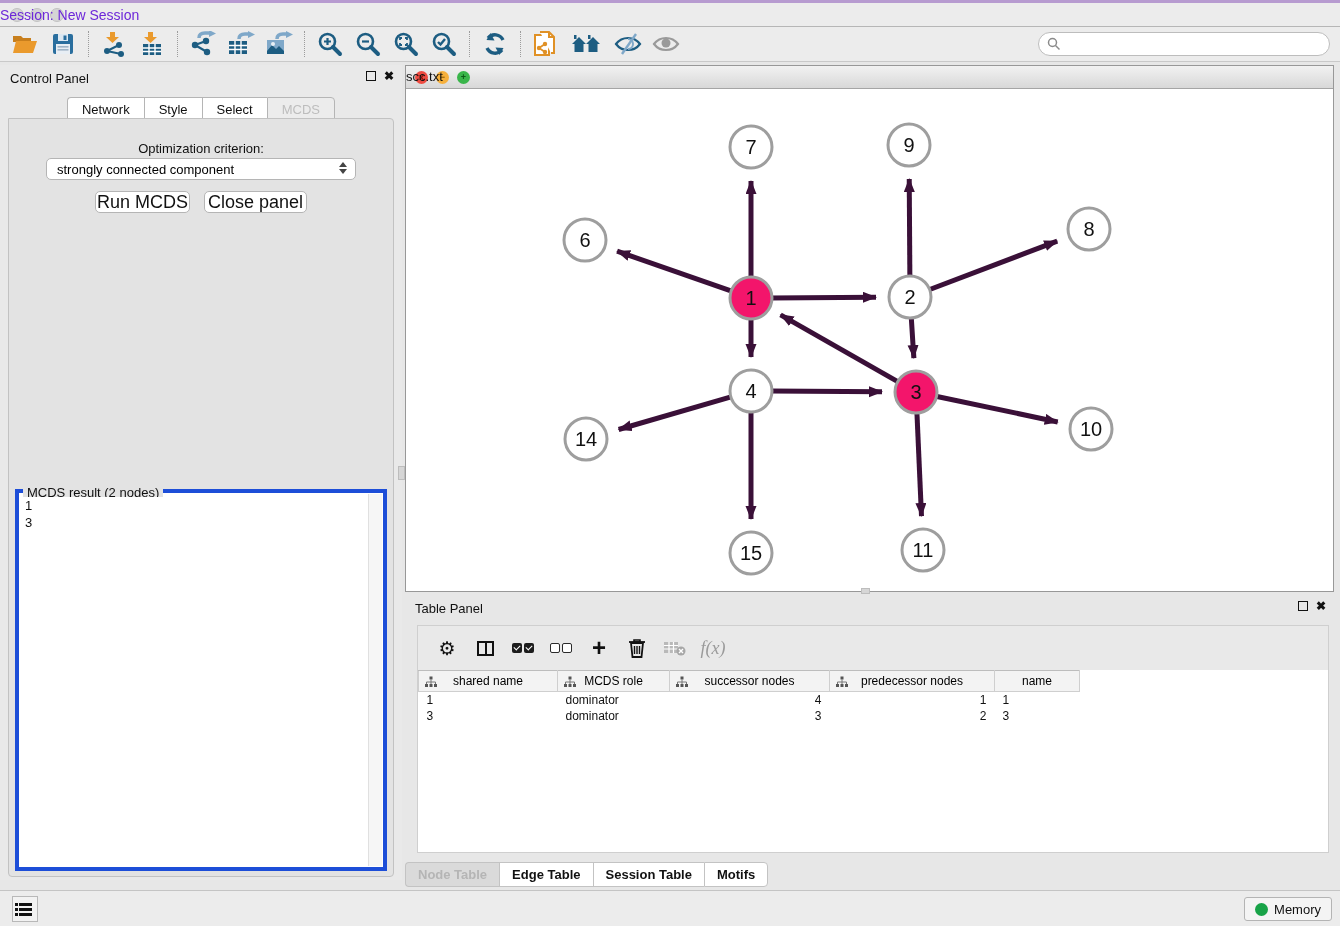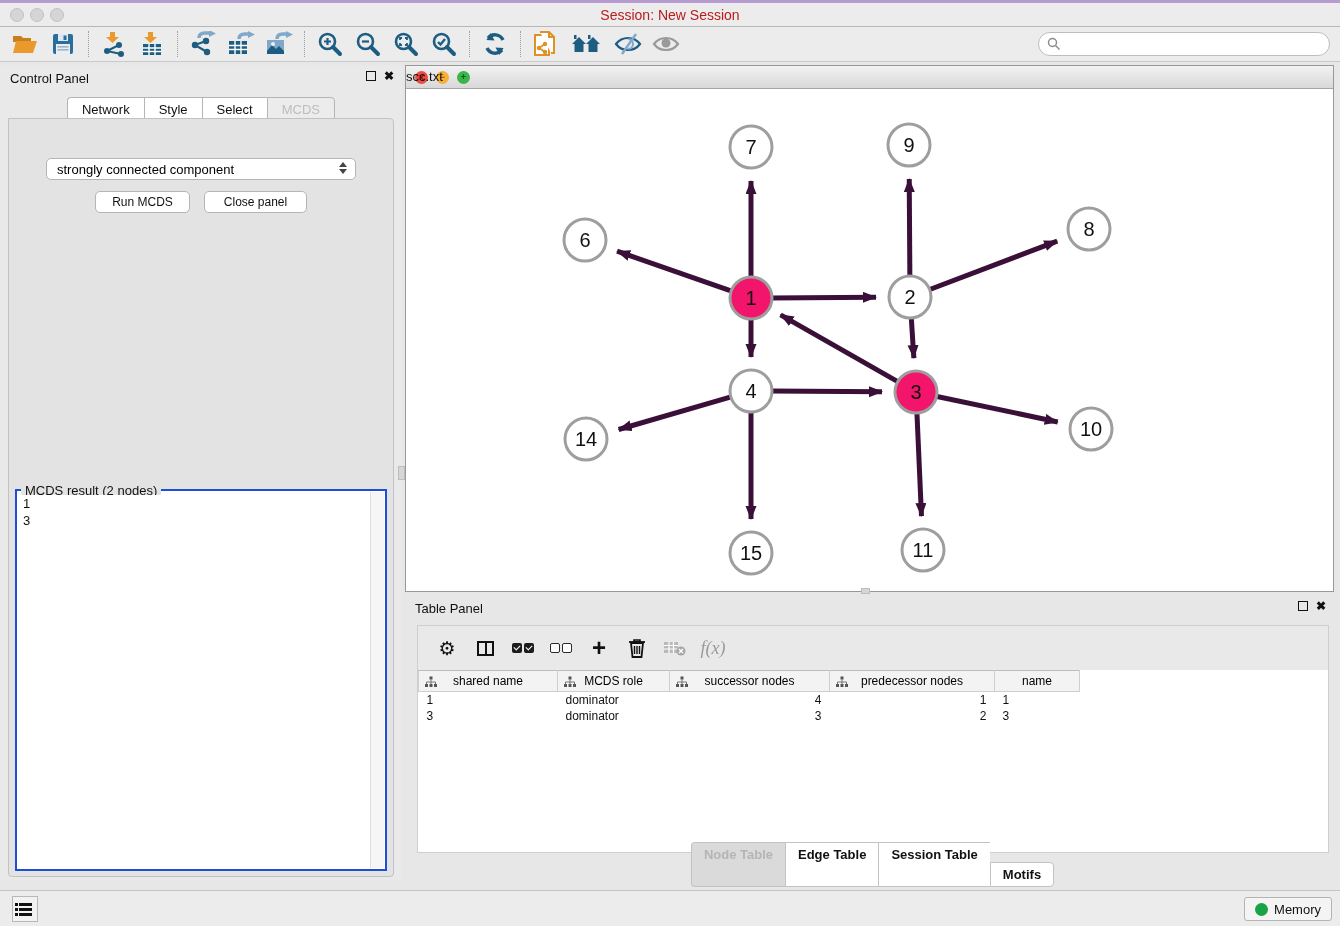--- a/index.html
+++ b/index.html
@@ -2,21 +2,21 @@
 <html><head>
 <meta charset="utf-8">
 <style>
   * { margin:0; padding:0; box-sizing:border-box; }
   html,body { width:1340px; height:926px; font-family:"Liberation Sans", sans-serif; background:#e7e7e7; overflow:hidden; }
   #app { position:relative; width:1340px; height:926px; background:#e7e7e7; }
 
   
   #titlebar { position:absolute; left:0; top:0; width:1340px; height:27px; background:#ececec; border-top:3px solid #b79bd0; border-bottom:1px solid #b6b6b6; }
   .traffic { position:absolute; top:5px; width:14px; height:14px; border-radius:50%; background:#d5d5d5; border:1px solid #c2c2c2; }
-  #win-title { position:absolute; top:4px; width:100%; text-align:center; font-size:14px; color:#b91c1c; }
+  #win-title { position:absolute; top:4px; width:100%; text-align:left; font-size:14px; color:#6d28d9; }
 
   
   #toolbar { position:absolute; left:0; top:27px; width:1340px; height:35px; background:#ececec; border-bottom:1px solid #c9c9c9; display:flex; align-items:center; }
   .tb-btn { width:34px; height:30px; display:flex; align-items:center; justify-content:center; margin:0 2px; }
   .tb-sep { width:1px; height:26px; border-left:1px dotted #9c9c9c; margin:0 6px; }
   #search-wrap { position:absolute; right:10px; top:5px; width:292px; height:24px; background:#fff; border:1px solid #bdbdbd; border-radius:12px; display:flex; align-items:center; padding-left:8px; }
   #search-input { border:none; outline:none; flex:1; font-size:13px; background:transparent; margin-left:4px; }
 
   
   #control-panel { position:absolute; left:0; top:65px; width:402px; height:815px; background:#e9e9e9; }
@@ -28,24 +28,24 @@
   #cp-tabs { position:absolute; top:32px; left:0; width:100%; display:flex; justify-content:center; }
   .cp-tab { font-size:13px; padding:4px 14px; background:#fff; border:1px solid #b5b5b5; border-right:none; color:#111; }
   .cp-tab:first-child { border-radius:4px 0 0 0; }
   .cp-tab.selected { background:#ececec; color:#bdbdbd; border-right:1px solid #b5b5b5; border-radius:0 4px 0 0; }
   #cp-content { position:absolute; left:8px; top:53px; width:386px; height:759px; background:#e3e3e3; border:1px solid #c2c2c2; border-radius:0 4px 4px 4px; }
   #opt-label { position:absolute; top:22px; width:100%; text-align:center; font-size:13px; color:#111; }
   #criterion-select { position:absolute; left:37px; top:39px; width:310px; height:22px; background:#fff; border:1px solid #b5b5b5; border-radius:5px; font-size:13px; display:flex; align-items:center; padding-left:10px; }
   .stepper { position:absolute; right:8px; top:3px; display:flex; flex-direction:column; gap:2px; }
   .tri-up { width:0; height:0; border-left:4px solid transparent; border-right:4px solid transparent; border-bottom:5px solid #444; }
   .tri-down { width:0; height:0; border-left:4px solid transparent; border-right:4px solid transparent; border-top:5px solid #444; }
-  .cp-btn { position:absolute; top:72px; height:22px; background:#fff; border:1px solid #b5b5b5; border-radius:5px; font-size:12px; color:#111; display:flex; align-items:center; justify-content:center; }
+  .cp-btn { position:absolute; top:72px; height:22px; background:#fff; border:1px solid #b5b5b5; border-radius:5px; font-size:18px; color:#111; display:flex; align-items:center; justify-content:center; }
   #run-btn { left:86px; width:95px; }
   #closepanel-btn { left:195px; width:103px; }
-  #mcds-group { position:absolute; left:6px; top:370px; width:372px; height:382px; border:2px solid #1d4ed8; background:#fff; }
+  #mcds-group { position:absolute; left:6px; top:370px; width:372px; height:382px; border:4px solid #1d4ed8; background:#fff; }
   #mcds-legend { position:absolute; left:4px; top:-8px; background:#e3e3e3; padding:0 4px; font-size:13px; color:#111; }
   #mcds-lines { position:absolute; left:2px; top:4px; right:16px; bottom:2px; background:#fff; font-size:13px; color:#111; padding-left:4px; line-height:17px; overflow:hidden; }
   #mcds-scroll { position:absolute; right:1px; top:1px; bottom:1px; width:14px; background:#f6f6f6; border-left:1px solid #e0e0e0; }
 
   
   #network-frame { position:absolute; left:405px; top:65px; width:929px; height:527px; border:1px solid #989898; background:#fff; }
   #net-titlebar { position:absolute; left:0; top:0; width:100%; height:23px; background:linear-gradient(#f2f2f2,#d8d8d8); border-bottom:1px solid #a5a5a5; }
   .net-light { position:absolute; top:5px; width:13px; height:13px; border-radius:50%; font-size:9px; font-weight:bold; text-align:center; line-height:13px; }
   #net-title { position:absolute; top:3px; width:100%; text-align:left; font-size:13px; color:#111; }
   .graph-node-label { font-size:20px; fill:#111; }
@@ -65,24 +65,24 @@
   .cb.empty { border:1.5px solid #2b2b2b; border-radius:2px; background:#fff; }
   .plus-glyph { font-size:24px; font-weight:bold; color:#111; line-height:20px; }
   .fx-glyph { font-family:"Liberation Serif", serif; font-style:italic; font-size:18px; color:#9a9a9a; }
   #node-table { position:absolute; left:0; top:44px; width:100%; border-collapse:collapse; font-size:12px; }
   #node-table th { height:21px; background:#f3f3f3; border:1px solid #cfcfcf; border-top:1px solid #bdbdbd; font-weight:normal; color:#000000; position:relative; text-align:center; }
   #node-table th .tree-ic { position:absolute; left:6px; top:5px; }
   #node-table td { height:16px; padding:0 8px; color:#111; }
   #node-table col.c1 { width:139px; } #node-table col.c2 { width:112px; }
   #node-table col.c3 { width:160px; } #node-table col.c4 { width:165px; }
   #node-table col.c5 { width:85px; }
-  #tp-tabs { position:absolute; left:0; bottom:3px; width:100%; display:flex; justify-content:center; }
+  #tp-tabs { position:absolute; left:0; bottom:3px; width:100%; display:flex; }
   .tp-tab { font-size:13px; font-weight:bold; padding:4px 12px; background:#fff; border:1px solid #c3c3c3; border-right:none; color:#111; }
   .tp-tab:first-child { border-radius:4px 0 0 4px; }
-  .tp-tab:last-child { border-right:1px solid #c3c3c3; border-radius:0 4px 4px 0;margin-top:20px; }
+  .tp-tab:last-child { border-right:1px solid #c3c3c3; border-radius:0 4px 4px 0; }
   .tp-tab.selected { background:#dadada; color:#b5b5b5; border-radius:4px 0 0 4px; }
 
   
   #statusbar { position:absolute; left:0; top:890px; width:1340px; height:36px; background:#ececec; border-top:1px solid #c4c4c4; }
   #list-btn { position:absolute; left:12px; top:5px; width:26px; height:26px; background:#f2f2f2; border:1px solid #b8b8b8; display:flex; align-items:center; justify-content:center; }
   .list-glyph { display:flex; flex-direction:column; gap:2px; }
   .list-glyph span { display:block; width:13px; height:3px; background:#111; position:relative; }
   .list-glyph span::before { content:""; position:absolute; left:-4px; top:0; width:3px; height:3px; background:#111; }
   #memory-btn { position:absolute; right:8px; top:6px; height:24px; padding:8px 10px; background:#f4f4f4; border:1px solid #b4b4b4; border-radius:3px; display:flex; align-items:center; gap:6px; font-size:13px; color:#111; }
   #memory-dot { width:13px; height:13px; border-radius:50%; background:#18a348; }
@@ -251,20 +251,21 @@
         <span class="x-icon">✖</span>
       </span>
     </div>
     <div id="cp-tabs">
       <span class="cp-tab">Network</span>
       <span class="cp-tab">Style</span>
       <span class="cp-tab">Select</span>
       <span class="cp-tab selected">MCDS</span>
     </div>
     <div id="cp-content">
+      <div id="opt-label">Optimization criterion:</div>
       <div id="criterion-select">
         <span>strongly connected component</span>
         <span class="stepper">
             <span class="tri-up"></span>
             <span class="tri-down"></span>
           </span>
       </div>
       <div class="cp-btn" id="run-btn">Run MCDS</div>
       <div class="cp-btn" id="closepanel-btn">Close panel</div>
       <div id="mcds-group">

